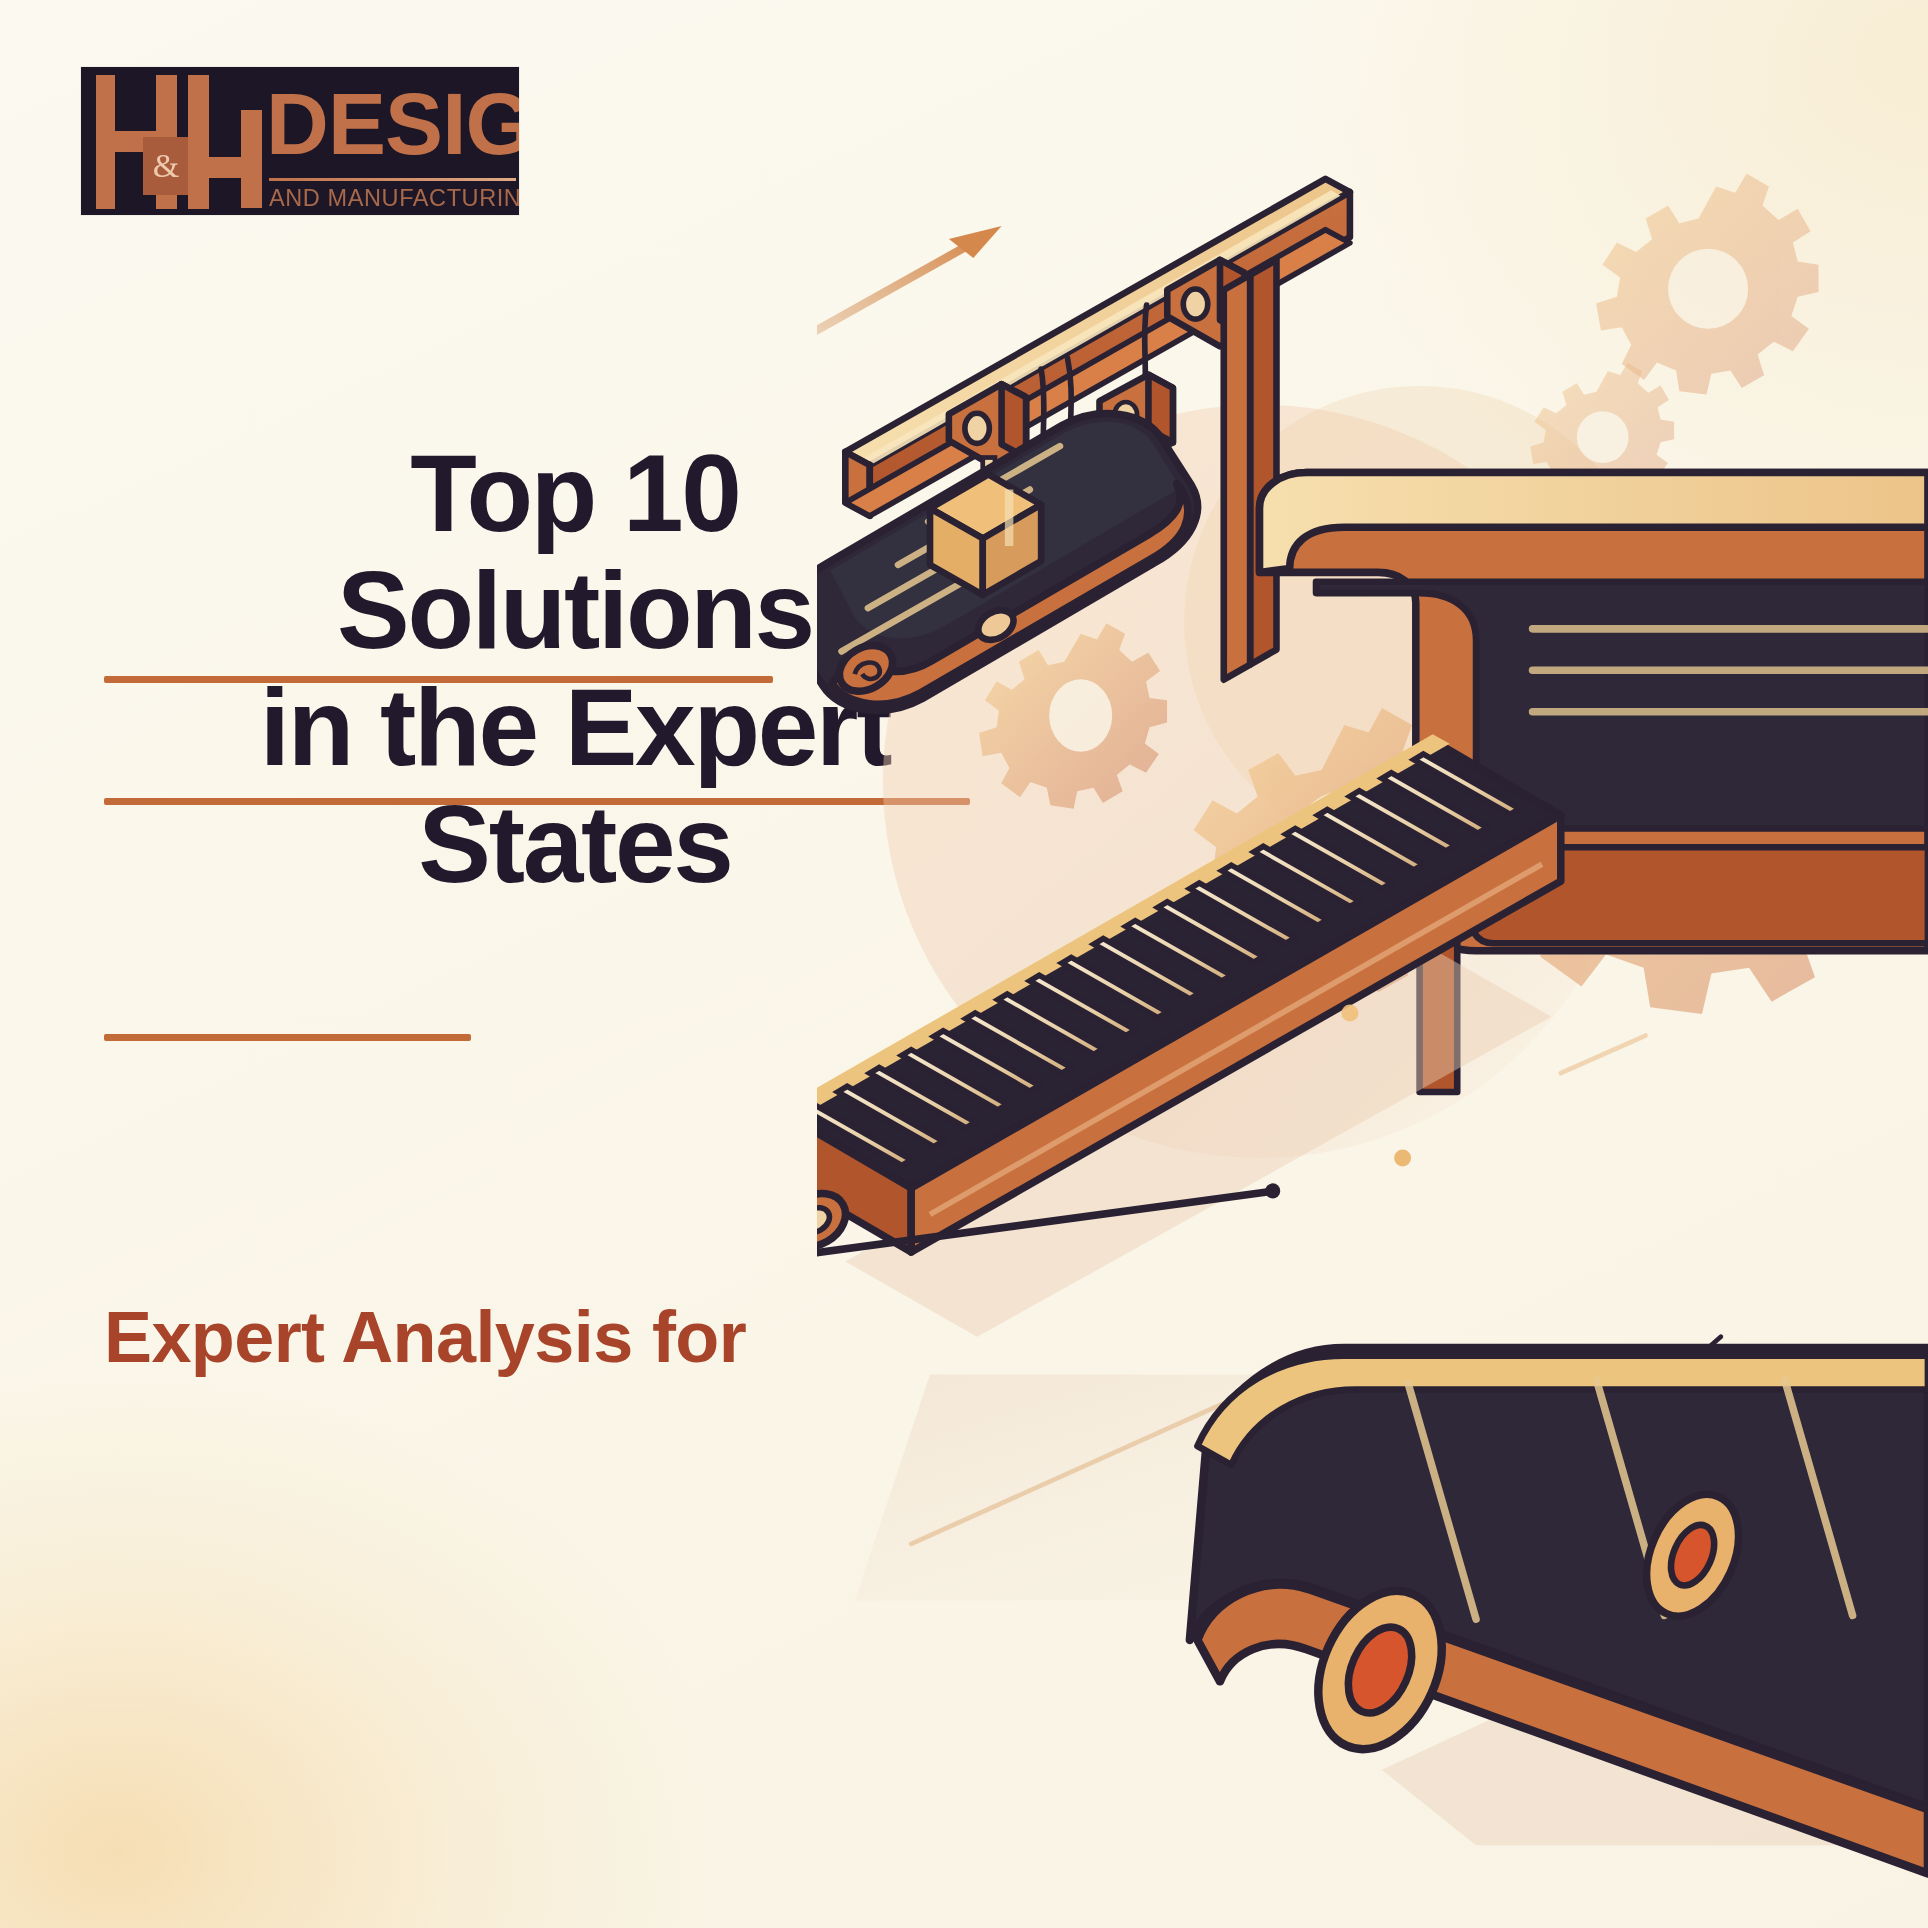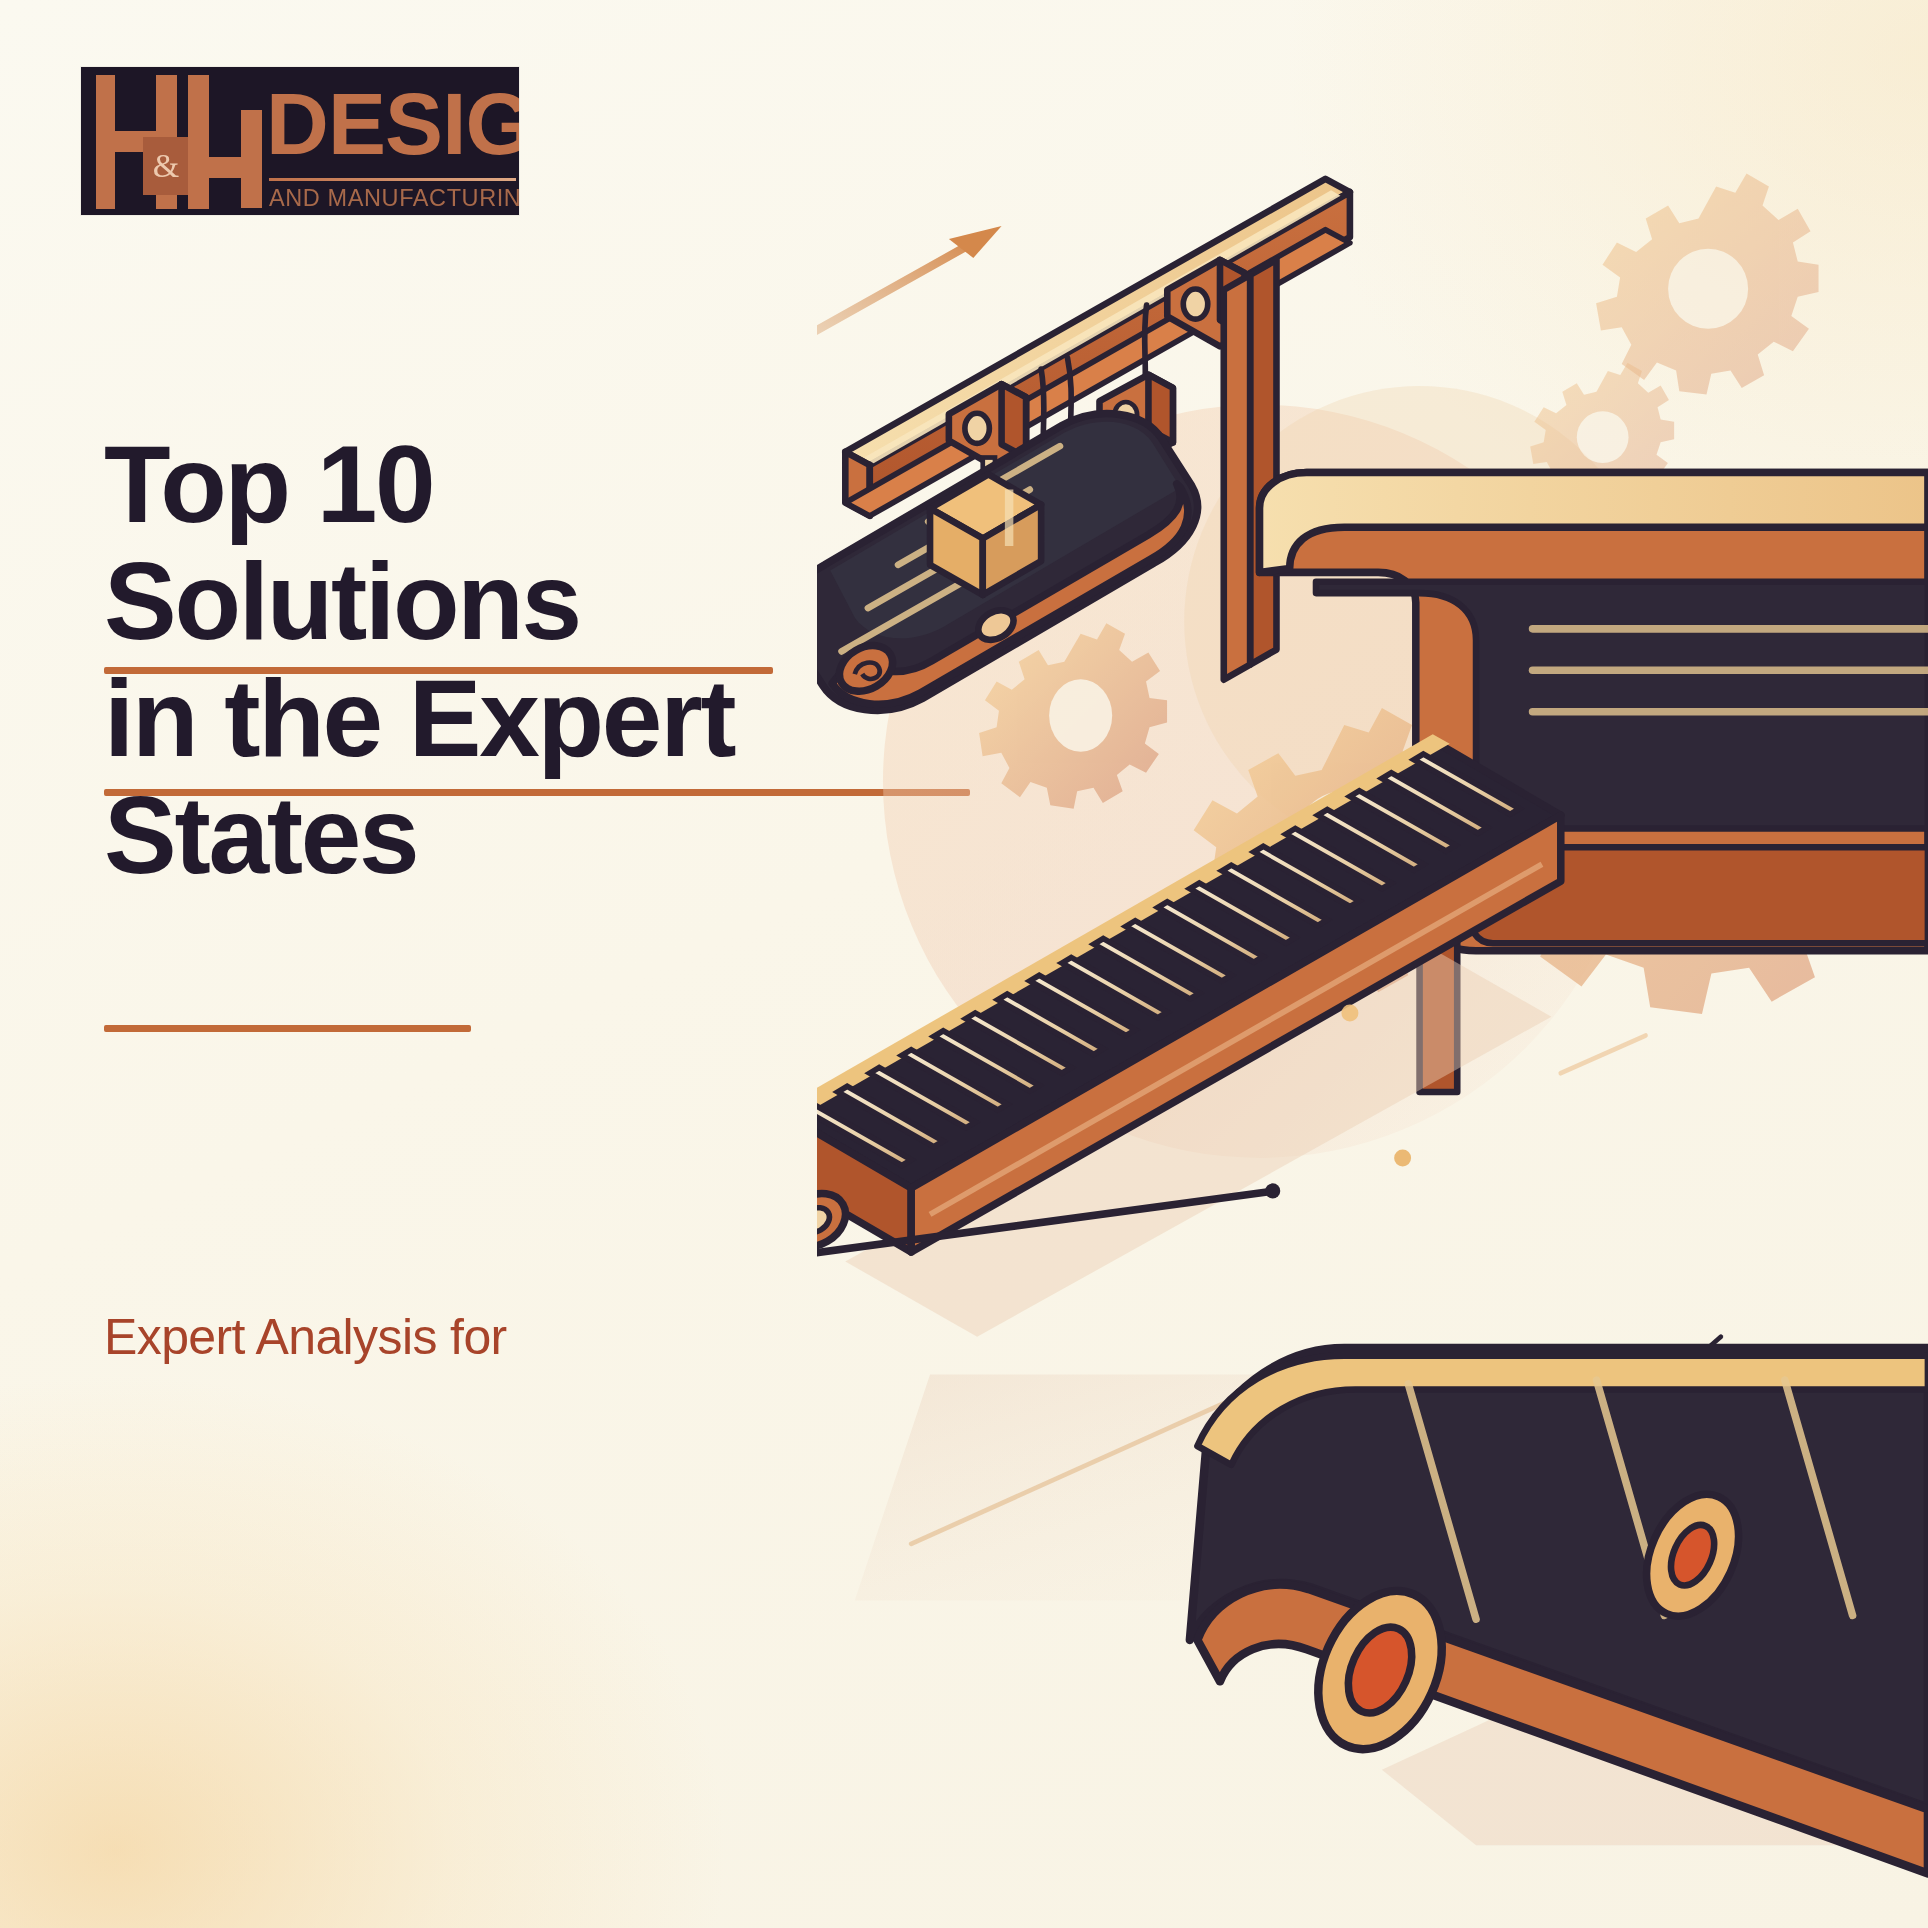--- a/index.html
+++ b/index.html
@@ -47,33 +47,33 @@
     background:linear-gradient(90deg,#c0714a,#e0a985);
   }
   .logo-sub{
     position:absolute;left:188px;top:118px;
     font-size:23.5px;line-height:26px;letter-spacing:0.6px;font-weight:400;
     color:#a8694a;white-space:nowrap;
   }
 
   
   .headline{
-    position:absolute;left:104px;top:426px;width:942px;
+    position:absolute;left:104px;top:435px;width:942px;text-align:center;
   }
   .hl-line{
     position:relative;
     font-size:109px;line-height:117px;font-weight:700;letter-spacing:-2.3px;
     color:#221a2c;white-space:nowrap;
   }
   .hl-ul{
     position:absolute;left:0;height:6.6px;background:#c26a38;border-radius:1.9px;
   }
   .sub{
     position:absolute;left:104px;top:1301px;
-    font-size:50px;line-height:73px;font-weight:400;letter-spacing:-0.6px;
+    font-size:72px;line-height:73px;font-weight:700;letter-spacing:-0.6px;
     color:#a8442a;
   }
 
   
   .illus{position:absolute;right:0;top:0;width:1111px;height:1928px;}
   .illus svg{position:absolute;left:0;top:0;}
 </style>
 </head>
 <body>
 

